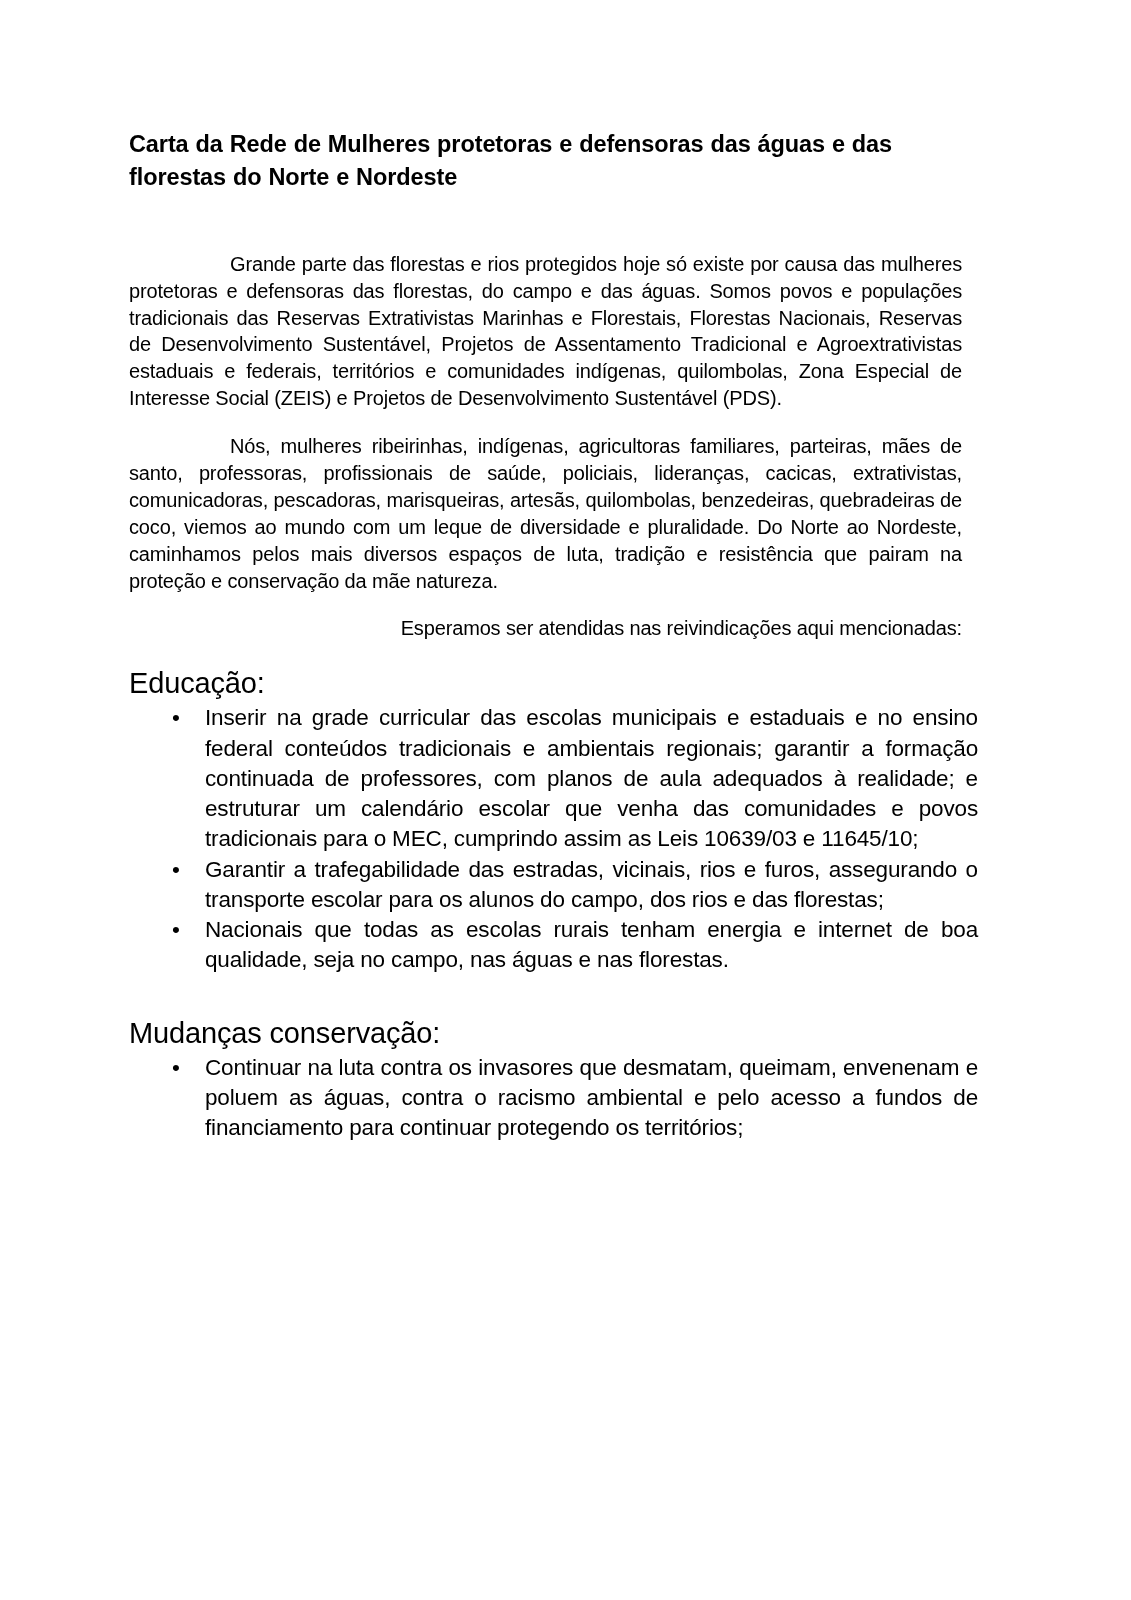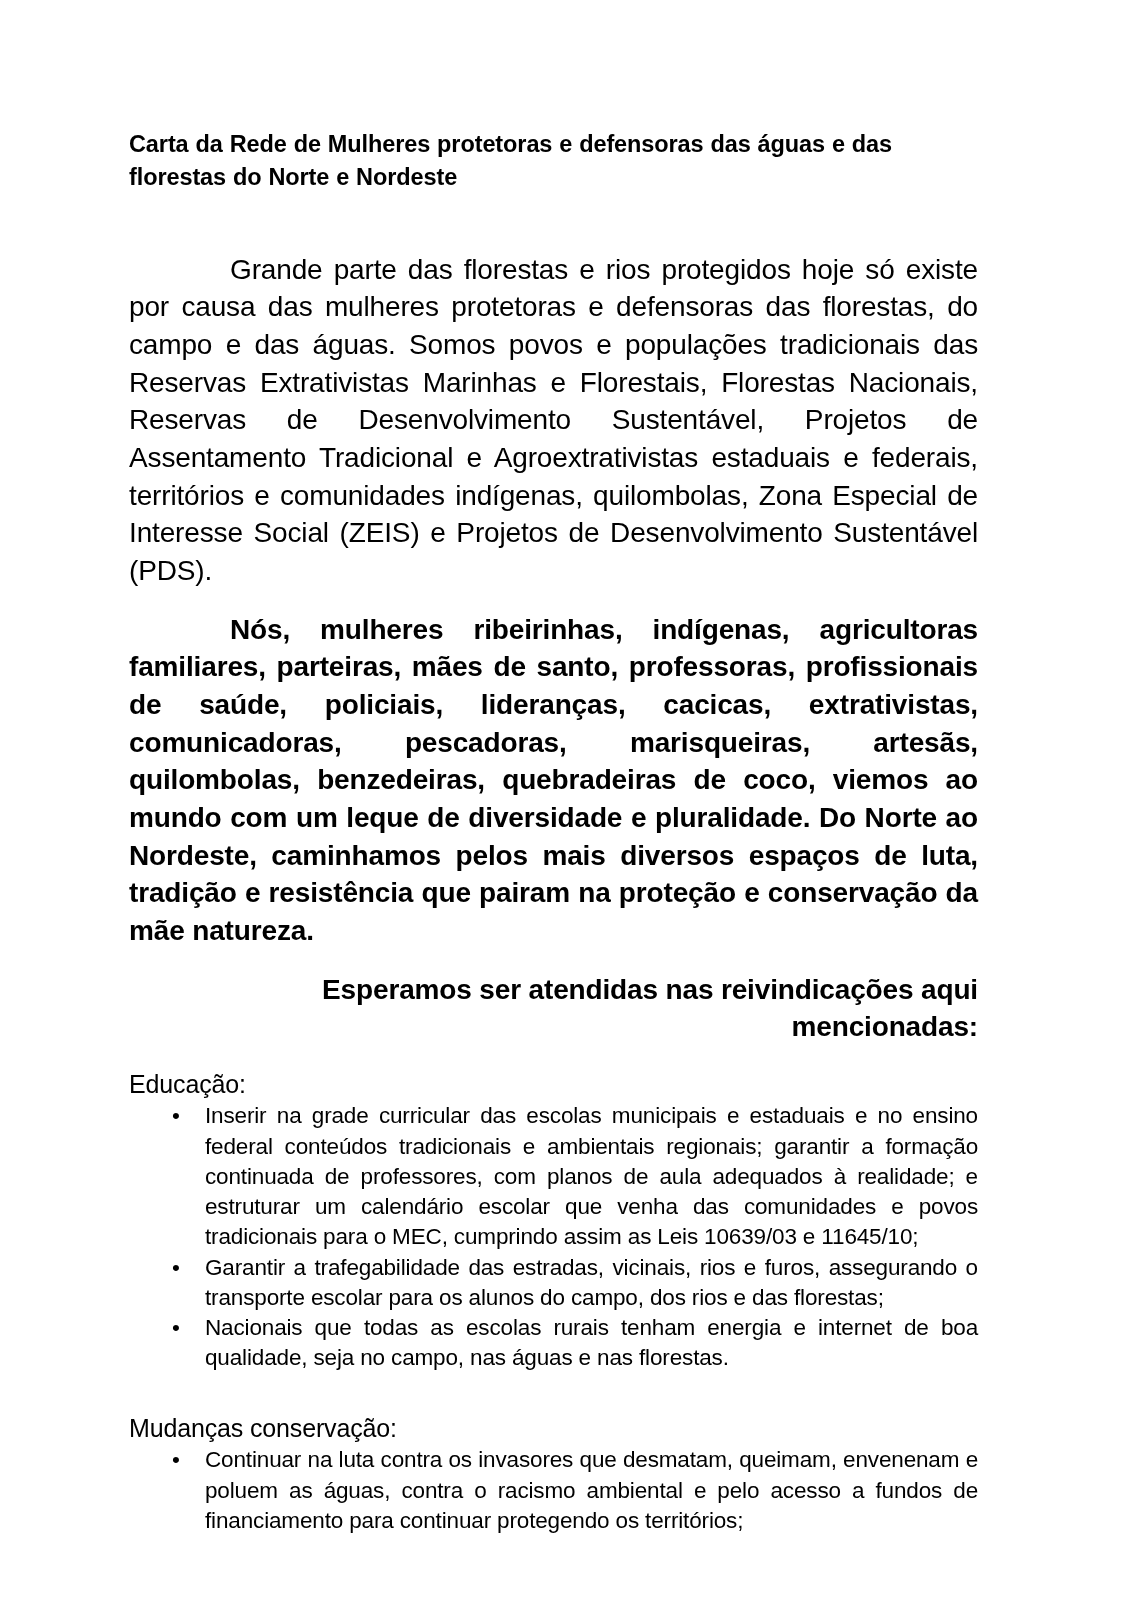--- a/index.html
+++ b/index.html
@@ -32,42 +32,41 @@
     line-height: 1.42;
     letter-spacing: -0.1px;
     margin: 0 0 0 0;
     text-align: left;
     word-spacing: 0.5px;
   }
   .spacer-after-title {
     height: 56px;
   }
   p.body-para {
-    font-size: 28px;
+    font-size: 20px;
     line-height: 1.345;
     text-align: justify;
-    margin: 0 0 0 0;
+    margin: 0 16px 0 0;
     letter-spacing: -0.15px;
   }
   p.indent-lg {
     text-indent: 101px;
   }
   p.indent-md {
     text-indent: 70px;
   }
   p.gap-para {
     margin-top: 21px;
-    font-weight: bold;
   }
   p.flush {
     text-align: right;
     text-indent: 0;
   }
   .section-label {
-    font-size: 25px;
+    font-size: 29px;
     line-height: 1.345;
     text-align: left;
     margin: 22px 0 0 0;
     letter-spacing: -0.15px;
   }
   ul.bullets {
     list-style: none;
     margin: 0;
     padding: 0;
   }

